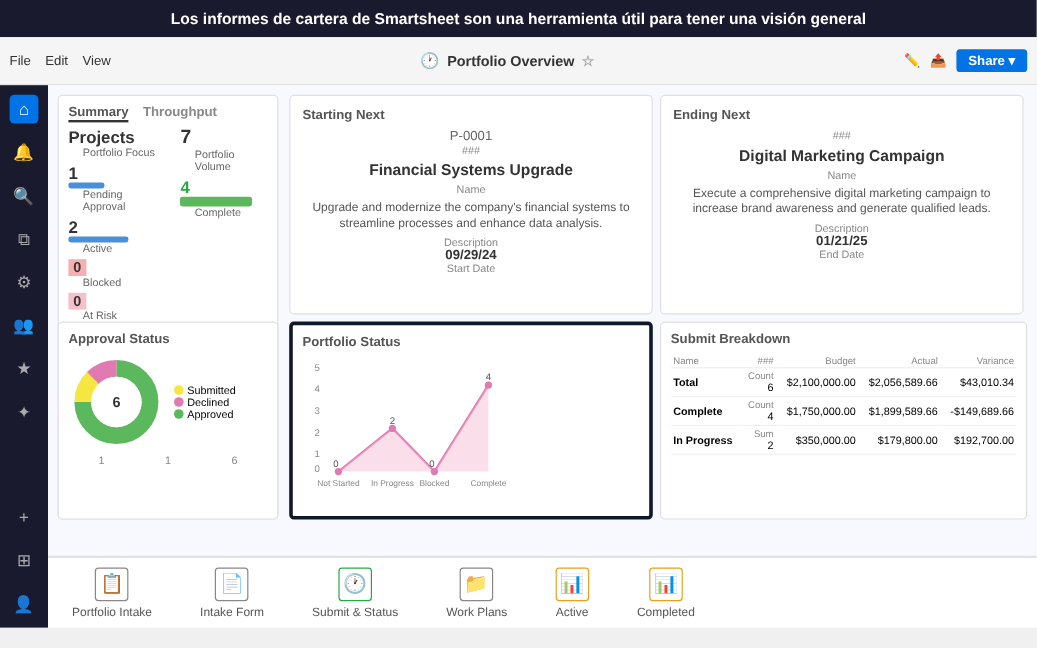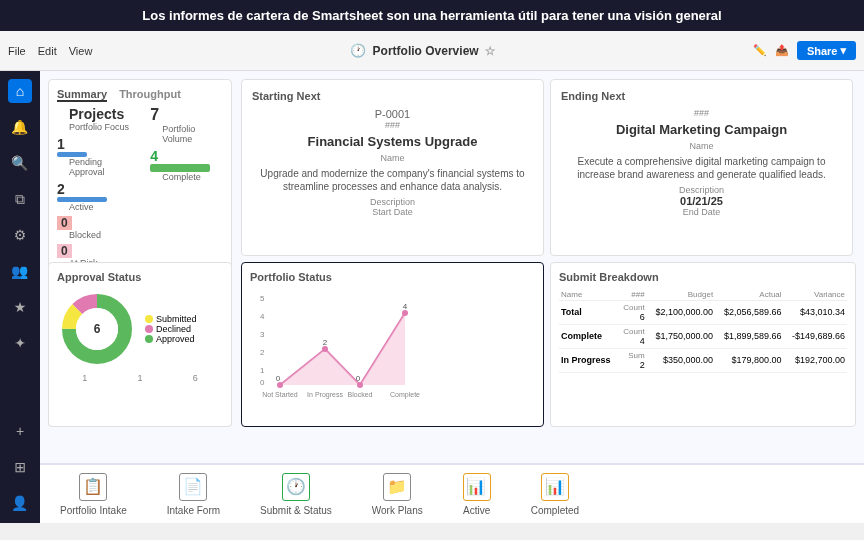--- a/index.html
+++ b/index.html
@@ -105,21 +105,21 @@
     
     .summary-panel {
       background: white;
       border: 1px solid #e0e0e0;
       border-radius: 4px;
       padding: 8px;
       margin-right: 6px;
       grid-row: 1 / 3;
     }
     .panel-header { font-size: 11px; font-weight: bold; color: #555; margin-bottom: 4px; display: flex; gap: 12px; }
-    .summary-title { font-size: 14px; font-weight: bold; color: #333; margin-left: 12px; }
+    .summary-title { font-size: 14px; font-weight: bold; color: #333; }
     .summary-subtitle { font-size: 9px; color: #666; padding-left: 12px; }
     .metric-row { margin: 4px 0; }
     .metric-value { font-size: 14px; font-weight: bold; color: #333; }
     .metric-value.green { color: #28a745; }
     .throughput-value { font-size: 16px; font-weight: bold; color: #333; }
 
     
     .next-panel {
       background: white;
       border: 1px solid #e0e0e0;
@@ -138,21 +138,21 @@
     .approval-panel {
       background: white;
       border: 1px solid #e0e0e0;
       border-radius: 4px;
       padding: 8px;
       margin-right: 6px;
       margin-top: 6px;
     }
     .portfolio-status-panel {
       background: white;
-      border: 1px solid #0f172a;
+      border: 3px solid #0f172a;
       border-radius: 4px;
       padding: 8px;
       margin: 6px 3px 0;
     }
     .budget-panel {
       background: white;
       border: 1px solid #e0e0e0;
       border-radius: 4px;
       padding: 8px;
       margin-left: 3px;
@@ -296,20 +296,21 @@
       </div>
 
       <div class="next-panel" style="grid-column:2; grid-row:1;">
         <div class="next-panel-title">Starting Next</div>
         <div class="project-id">P-0001</div>
         <div class="field-label">###</div>
         <div class="project-name">Financial Systems Upgrade</div>
         <div class="field-label">Name</div>
         <div class="project-desc">Upgrade and modernize the company's financial systems to streamline processes and enhance data analysis.</div>
         <div class="field-label">Description</div>
+        <div class="project-date">09/29/24</div>
         <div class="field-label">Start Date</div>
       </div>
 
       <div class="next-panel" style="grid-column:3; grid-row:1;">
         <div class="next-panel-title">Ending Next</div>
         <div class="field-label">###</div>
         <div class="project-name">Digital Marketing Campaign</div>
         <div class="field-label">Name</div>
         <div class="project-desc">Execute a comprehensive digital marketing campaign to increase brand awareness and generate qualified leads.</div>
         <div class="field-label">Description</div>

